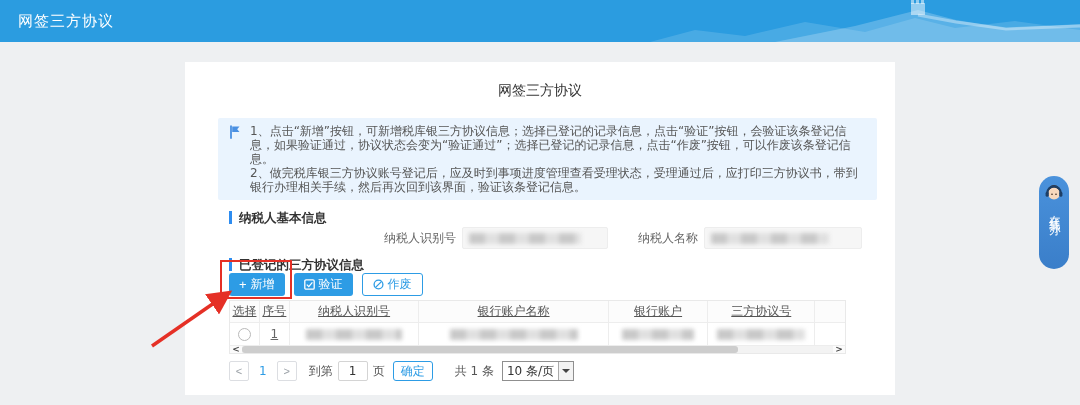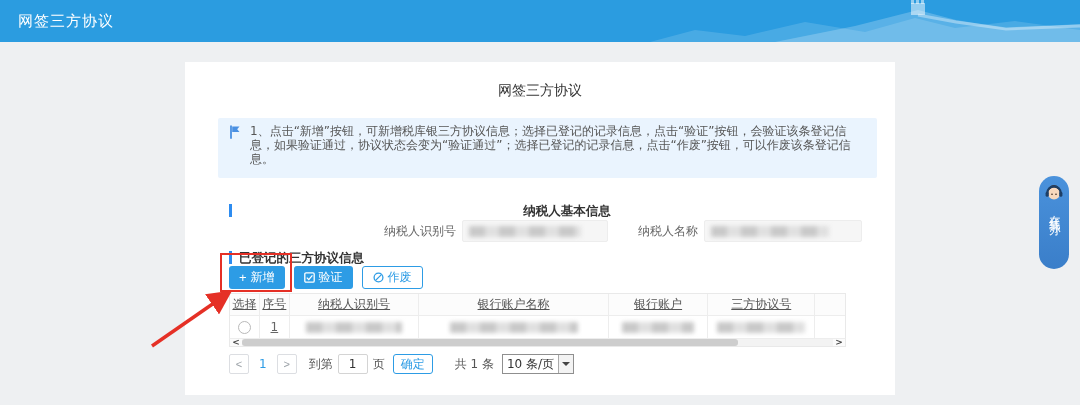--- a/index.html
+++ b/index.html
@@ -12,27 +12,27 @@
     background:#2b9ce0; overflow:hidden; }
   .header-title { position:absolute; left:18px; top:12px; color:#fff; font-size:15px; letter-spacing:1px; }
   .header-art { position:absolute; right:0; top:0; height:42px; width:430px; }
 
   
   .card { position:absolute; left:185px; top:62px; width:710px; height:343px;
     background:#fff; padding-top:20px; }
   .card-title { text-align:center; font-size:14px; color:#333; height:16px; line-height:16px; }
 
   .notice { margin:20px 18px 0 33px; background:#eaf4fe; border-radius:2px;
-    padding:6px 10px 12px 8px; display:flex; color:#555; font-size:12px; }
+    padding:6px 10px 6px 8px; display:flex; color:#555; font-size:12px; }
   .notice-icon { width:14px; height:14px; flex:none; margin:1px 8px 0 2px; }
   .notice-text p { line-height:14px; }
 
   .section-title { margin-left:44px; font-size:12.5px; font-weight:bold; color:#333;
     height:13px; line-height:13px; border-left:3px solid #2d8cf0; padding-left:7px; }
-  .sec1 { margin-top:26px;text-align:center; }
+  .sec1 { margin-top:11px; }
   .sec2 { margin-top:9px; }
 
   .form-row { margin:3px 0 0 44px; height:22px; display:flex; align-items:center;
     font-size:12px; color:#666; }
   .fl1 { width:233px; text-align:right; padding-right:6px; }
   .fl2 { width:72px; text-align:right; padding-right:6px; margin-left:24px; }
   .fv { height:22px; background:#f6f6f6; border:1px solid #ededed; border-radius:2px;
     display:flex; align-items:center; overflow:hidden; }
   .fv1 { width:146px; }
   .fv2 { width:158px; }
@@ -122,20 +122,21 @@
   <div class="card">
     <div class="card-title">网签三方协议</div>
 
     <div class="notice">
       <svg class="notice-icon" viewBox="0 0 14 14">
         <path d="M3,1.2 L3,13" stroke="#4a90e2" stroke-width="1.8" stroke-linecap="round"></path>
         <path d="M4.2,1.5 L11.5,1.5 L9.2,4.2 L11.5,7 L4.2,7 Z" fill="#4a90e2"></path>
       </svg>
       <div class="notice-text">
         <p>1、点击“新增”按钮，可新增税库银三方协议信息；选择已登记的记录信息，点击“验证”按钮，会验证该条登记信息，如果验证通过，协议状态会变为“验证通过”；选择已登记的记录信息，点击“作废”按钮，可以作废该条登记信息。</p>
+        <p>2、做完税库银三方协议账号登记后，应及时到事项进度管理查看受理状态，受理通过后，应打印三方协议书，带到银行办理相关手续，然后再次回到该界面，验证该条登记信息。</p>
       </div>
     </div>
 
     <div class="section-title sec1">纳税人基本信息</div>
     <div class="form-row">
       <span class="fl1">纳税人识别号</span>
       <div class="fv fv1">
         <div class="blur-strip" style="width:112px"></div>
       </div>
       <span class="fl2">纳税人名称</span>

